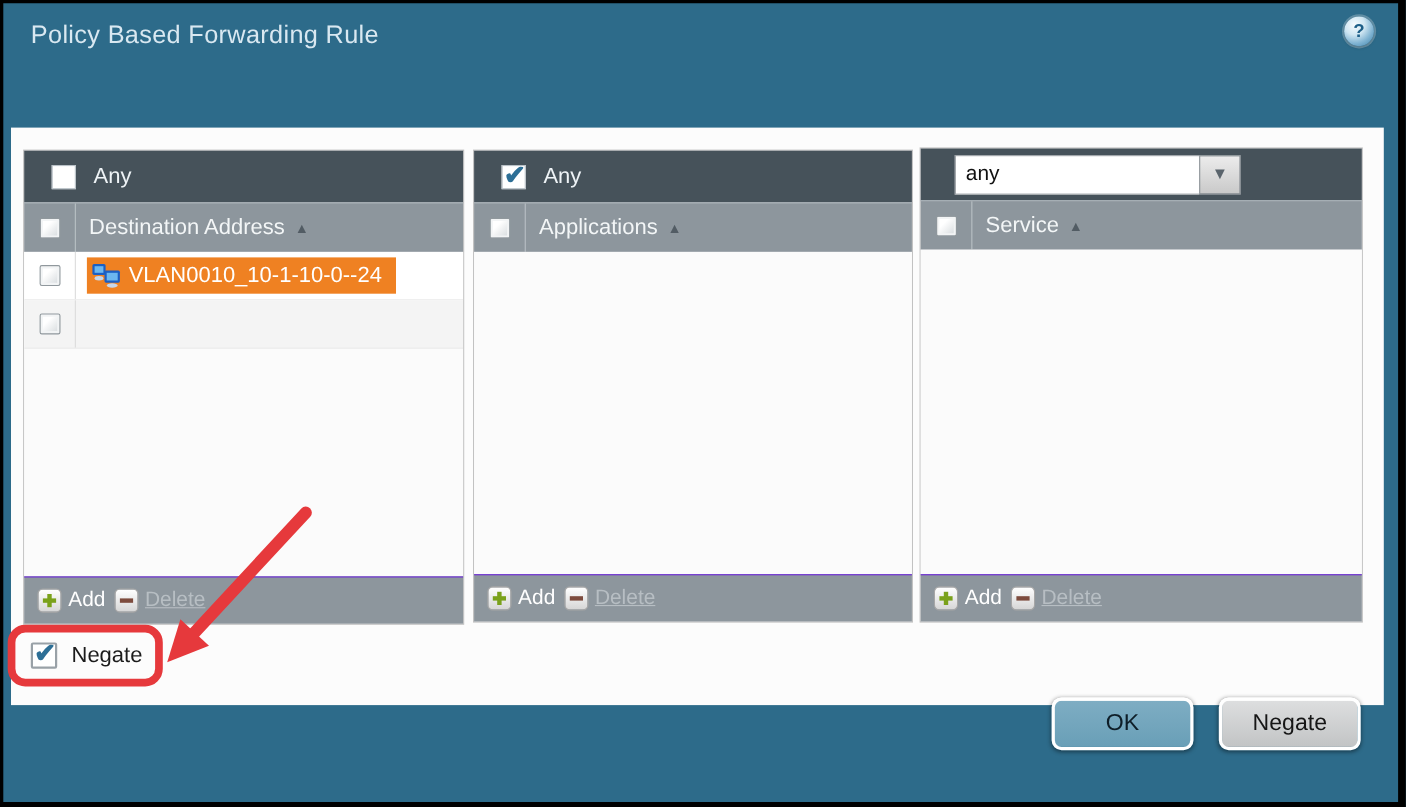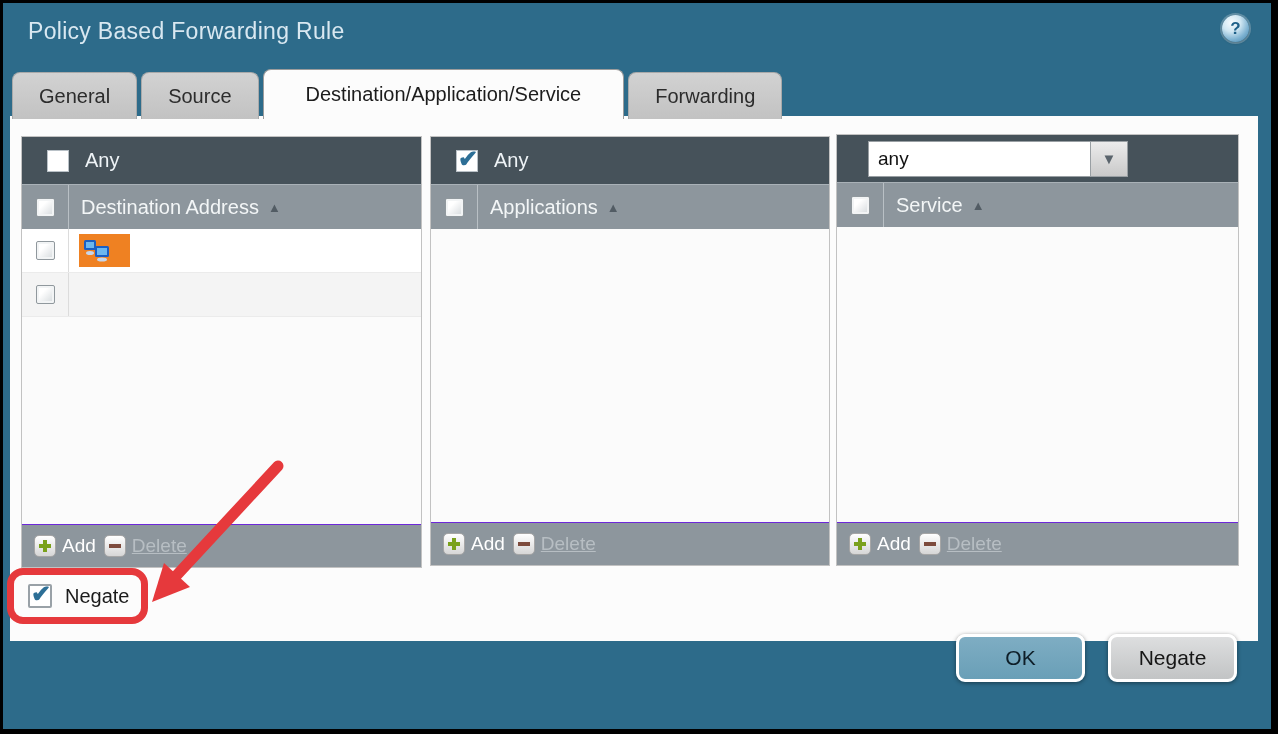--- a/index.html
+++ b/index.html
@@ -88,26 +88,20 @@
 <body>
 
 <div class="dialog">
 <div class="dialog-inner">
 
   <div class="title">Policy Based Forwarding Rule</div>
   <div class="help">
         <span>?</span>
       </div>
 
-  <div class="tabs">
-    <div class="tab">General</div>
-    <div class="tab">Source</div>
-    <div class="tab active">Destination/Application/Service</div>
-    <div class="tab">Forwarding</div>
-  </div>
 
   <div class="content">
 
     <div class="panel p1">
       <div class="phead">
         <span class="cb-any"></span>
         <span class="phead-label">Any</span>
       </div>
       <div class="colhead">
         <span class="cbcell">
@@ -123,20 +117,21 @@
               </span>
           <span class="chip">
             <svg width="27" height="23" viewBox="0 0 27 23">
               <rect x="1" y="1" width="12" height="10" rx="1.5" fill="#1b5fc4"></rect>
               <rect x="3" y="3" width="8" height="6" fill="#6cb7f0"></rect>
               <ellipse cx="7" cy="14" rx="4" ry="2" fill="#c7d6ea"></ellipse>
               <rect x="12" y="7" width="14" height="11" rx="1.5" fill="#1b5fc4"></rect>
               <rect x="14" y="9" width="10" height="7" fill="#6cb7f0"></rect>
               <ellipse cx="19" cy="20.5" rx="5" ry="2" fill="#c7d6ea"></ellipse>
             </svg>
+            <span>VLAN0010_10-1-10-0--24</span>
           </span>
         </div>
         <div class="row alt">
           <span class="cbcell">
                 <span class="cb-small"></span>
               </span>
         </div>
       </div>
       <div class="pfoot">
         <span class="btn-inline">

